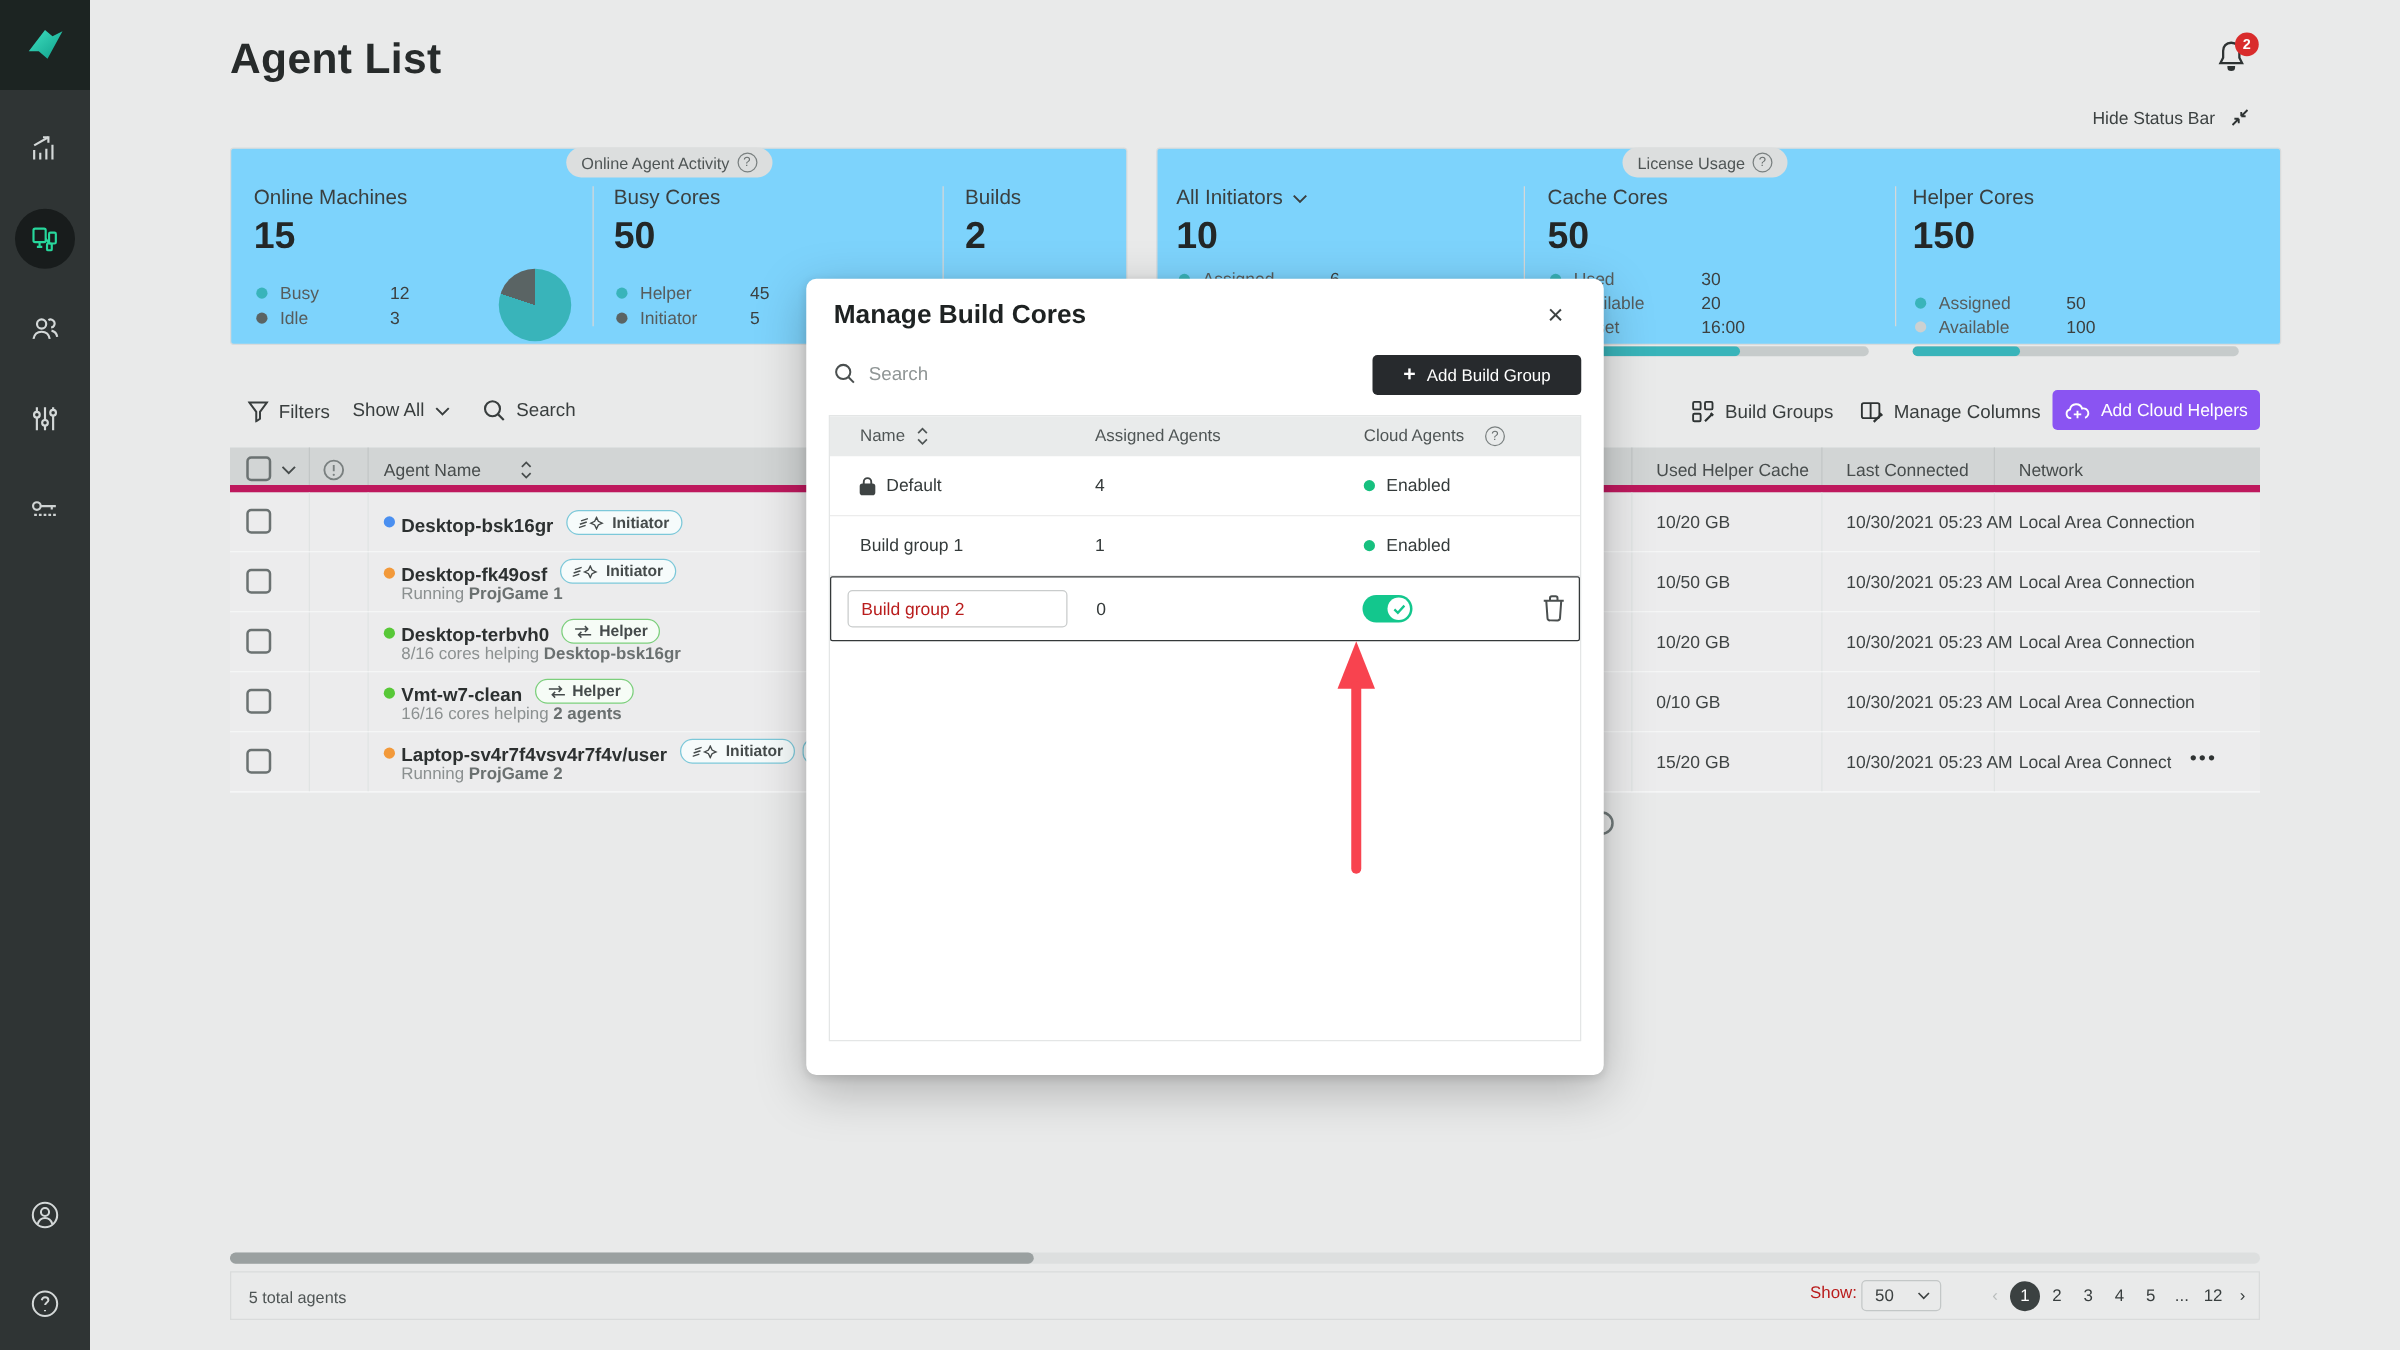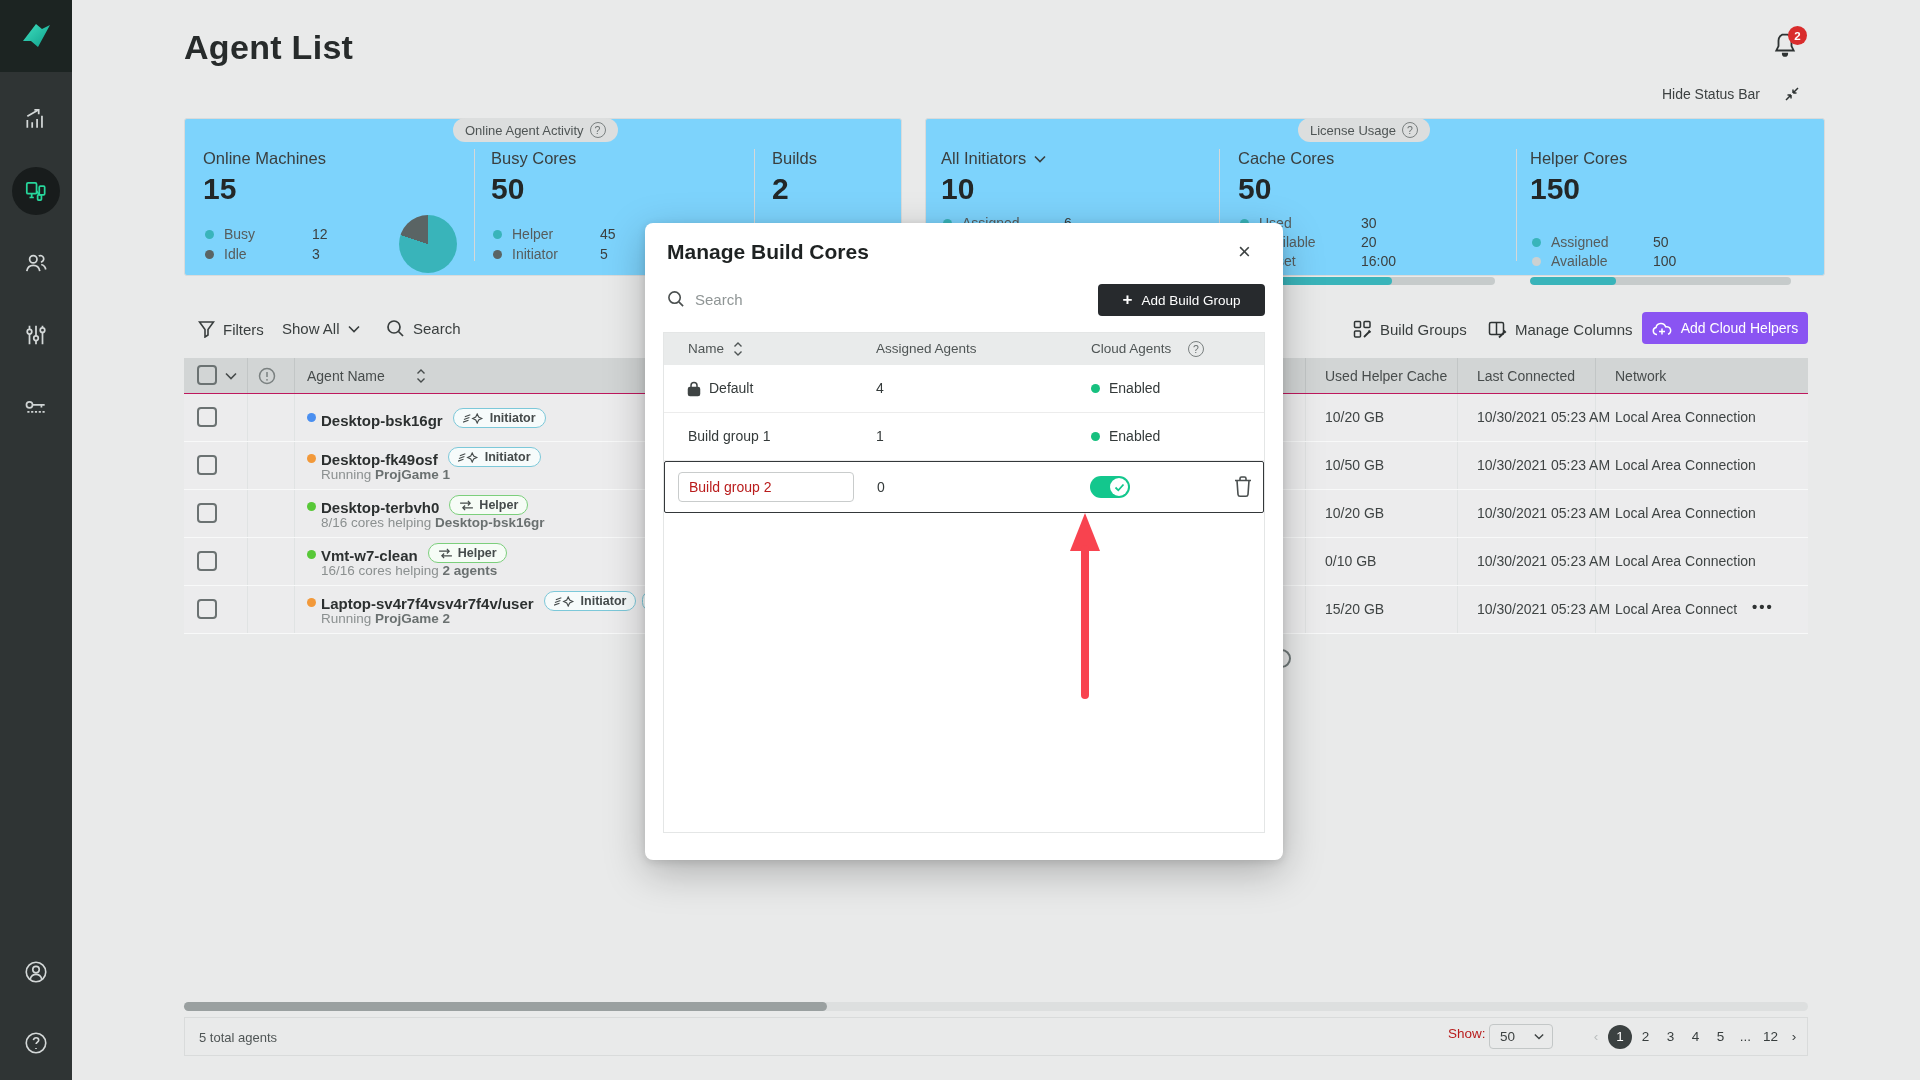--- a/index.html
+++ b/index.html
@@ -12,21 +12,21 @@
   .sidebar{position:absolute;left:0;top:0;width:72px;height:1080px;background:#2f3434;z-index:40}
   .logo-block{width:72px;height:72px;background:#1c2422;display:flex;align-items:center;justify-content:center}
   .nav-item{position:absolute;left:14px;width:44px;height:44px;display:flex;align-items:center;justify-content:center;border-radius:50%}
   .nav-item.active{background:#181c1c;width:48px;height:48px;left:12px}
   .nav-bottom{position:absolute;left:14px;width:44px;height:44px;display:flex;align-items:center;justify-content:center}
 
   
   .page-title{position:absolute;left:184px;top:28px;font-size:34px;font-weight:bold;color:#272b2b;letter-spacing:.3px}
   .bell-wrap{position:absolute;left:1772px;top:30px;width:40px;height:36px}
   .bell-badge{position:absolute;left:16px;top:-4px;min-width:19px;height:19px;border-radius:10px;background:#d92c2c;color:#fff;font-size:11.5px;font-weight:bold;display:flex;align-items:center;justify-content:center;padding:0 4px}
-  .hide-status{position:absolute;top:86px;left:1640px;width:160px;display:flex;align-items:center;justify-content:flex-end;gap:24px;font-size:14px;color:#3d4242}
+  .hide-status{position:absolute;top:86px;left:1640px;width:160px;display:flex;align-items:center;justify-content:flex-end;gap:12px;font-size:14px;color:#3d4242}
 
   
   .panel{position:absolute;top:118px;height:158px;border:1px solid #d9dbdb;border-radius:3px;background:#7dd3fc}
   .panel-pill{position:absolute;top:-1px;height:24px;background:#dcdede;border-radius:12px;display:flex;align-items:center;gap:6px;padding:0 12px;font-size:13px;color:#4f5555;white-space:nowrap}
   .sec-title{position:absolute;top:30px;font-size:16.5px;color:#3a3f3f;display:flex;align-items:center;gap:8px;white-space:nowrap}
   .sec-value{position:absolute;top:53px;font-size:30px;font-weight:bold;color:#232727}
   .vdiv{position:absolute;top:30px;bottom:14px;width:1px;background:#d6d8d8}
   .legend-row{position:absolute;display:flex;align-items:center;font-size:14px;color:#565c5c;white-space:nowrap}
   .legend-row .dot{width:9px;height:9px;border-radius:50%;margin-right:10px}
   .legend-row .lval{color:#3c4040;margin-left:26px}
@@ -35,21 +35,21 @@
   .pie{position:absolute;width:58px;height:58px;border-radius:50%;background:conic-gradient(from 288deg,#5a6464 0 72deg,#39b4ba 72deg 360deg)}
   .hbar{position:absolute;height:8px;border-radius:4px;background:#c6cbcb;overflow:hidden}
   .hbar>span{display:block;height:100%;background:#39b4ba;border-radius:4px}
 
   
   .tool{position:absolute;display:flex;align-items:center;gap:8px;font-size:15px;color:#393e3e;white-space:nowrap}
   .btn-purple{position:absolute;left:1642px;top:312px;width:166px;height:32px;background:#8a54f2;border-radius:4px;color:#fff;font-size:14px;display:flex;align-items:center;justify-content:center;gap:9px;border:none;cursor:pointer}
 
   
   .tbl{position:absolute;left:184px;top:358px;width:1624px}
-  .tbl-head{position:relative;height:36px;background:#d2d5d5;border-bottom:1px solid #be185d;font-size:14px;color:#474c4c}
+  .tbl-head{position:relative;height:36px;background:#d2d5d5;border-bottom:6px solid #be185d;font-size:14px;color:#474c4c}
   .tbl-head .colb{position:absolute;top:0;bottom:0;width:1px;background:#c2c6c6}
   .trow{position:relative;height:48px;background:#ececed;border-bottom:1px solid #f8f9f9;font-size:14px;color:#3f4444}
   .trow .colb{position:absolute;top:0;bottom:0;width:1px;background:#e0e3e3}
   .chk{position:absolute;width:20px;height:20px;border:2px solid #6b7272;border-radius:4px;background:transparent}
   .agent-dot{position:absolute;left:123px;width:9px;height:9px;border-radius:50%}
   .agent-name{position:absolute;left:137px;font-size:15px;font-weight:bold;color:#2c3030;white-space:nowrap}
   .agent-sub{position:absolute;left:137px;top:25px;font-size:13.5px;color:#8b9090;white-space:nowrap}
   .agent-sub b{color:#6a7070;font-weight:bold}
   .agent-sub .ul{}
   .badge{display:inline-flex;align-items:center;gap:5px;height:20px;padding:0 9px;border-radius:10px;font-size:12.5px;color:#454b4b;background:#f6fbfb;vertical-align:2px;margin-left:10px}

